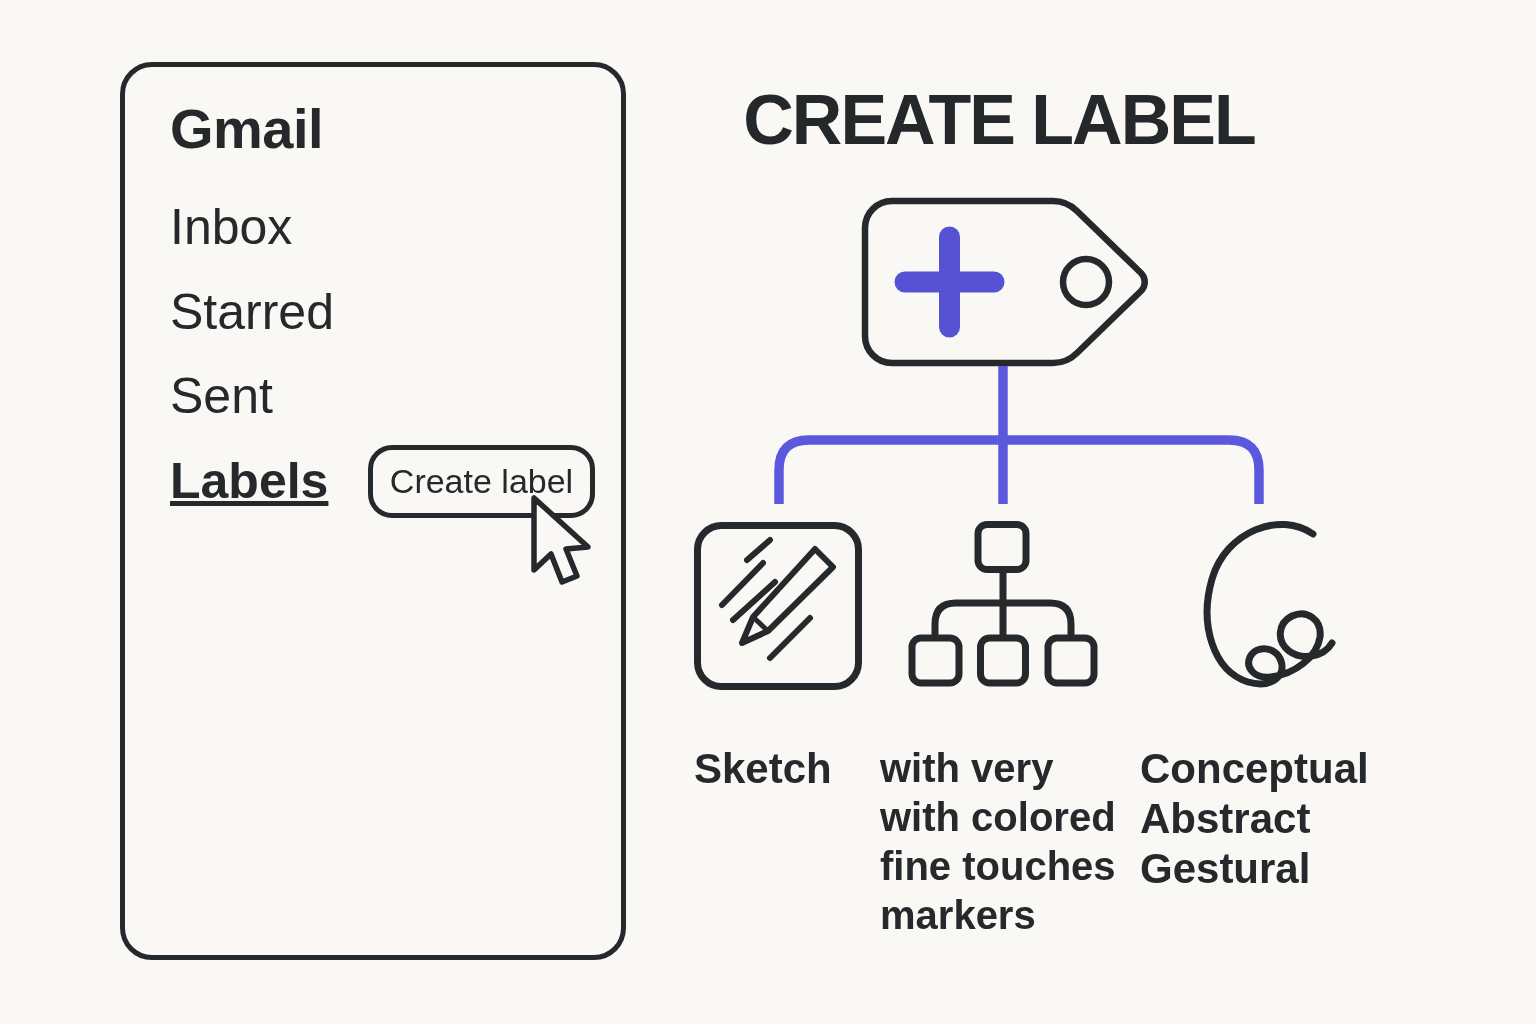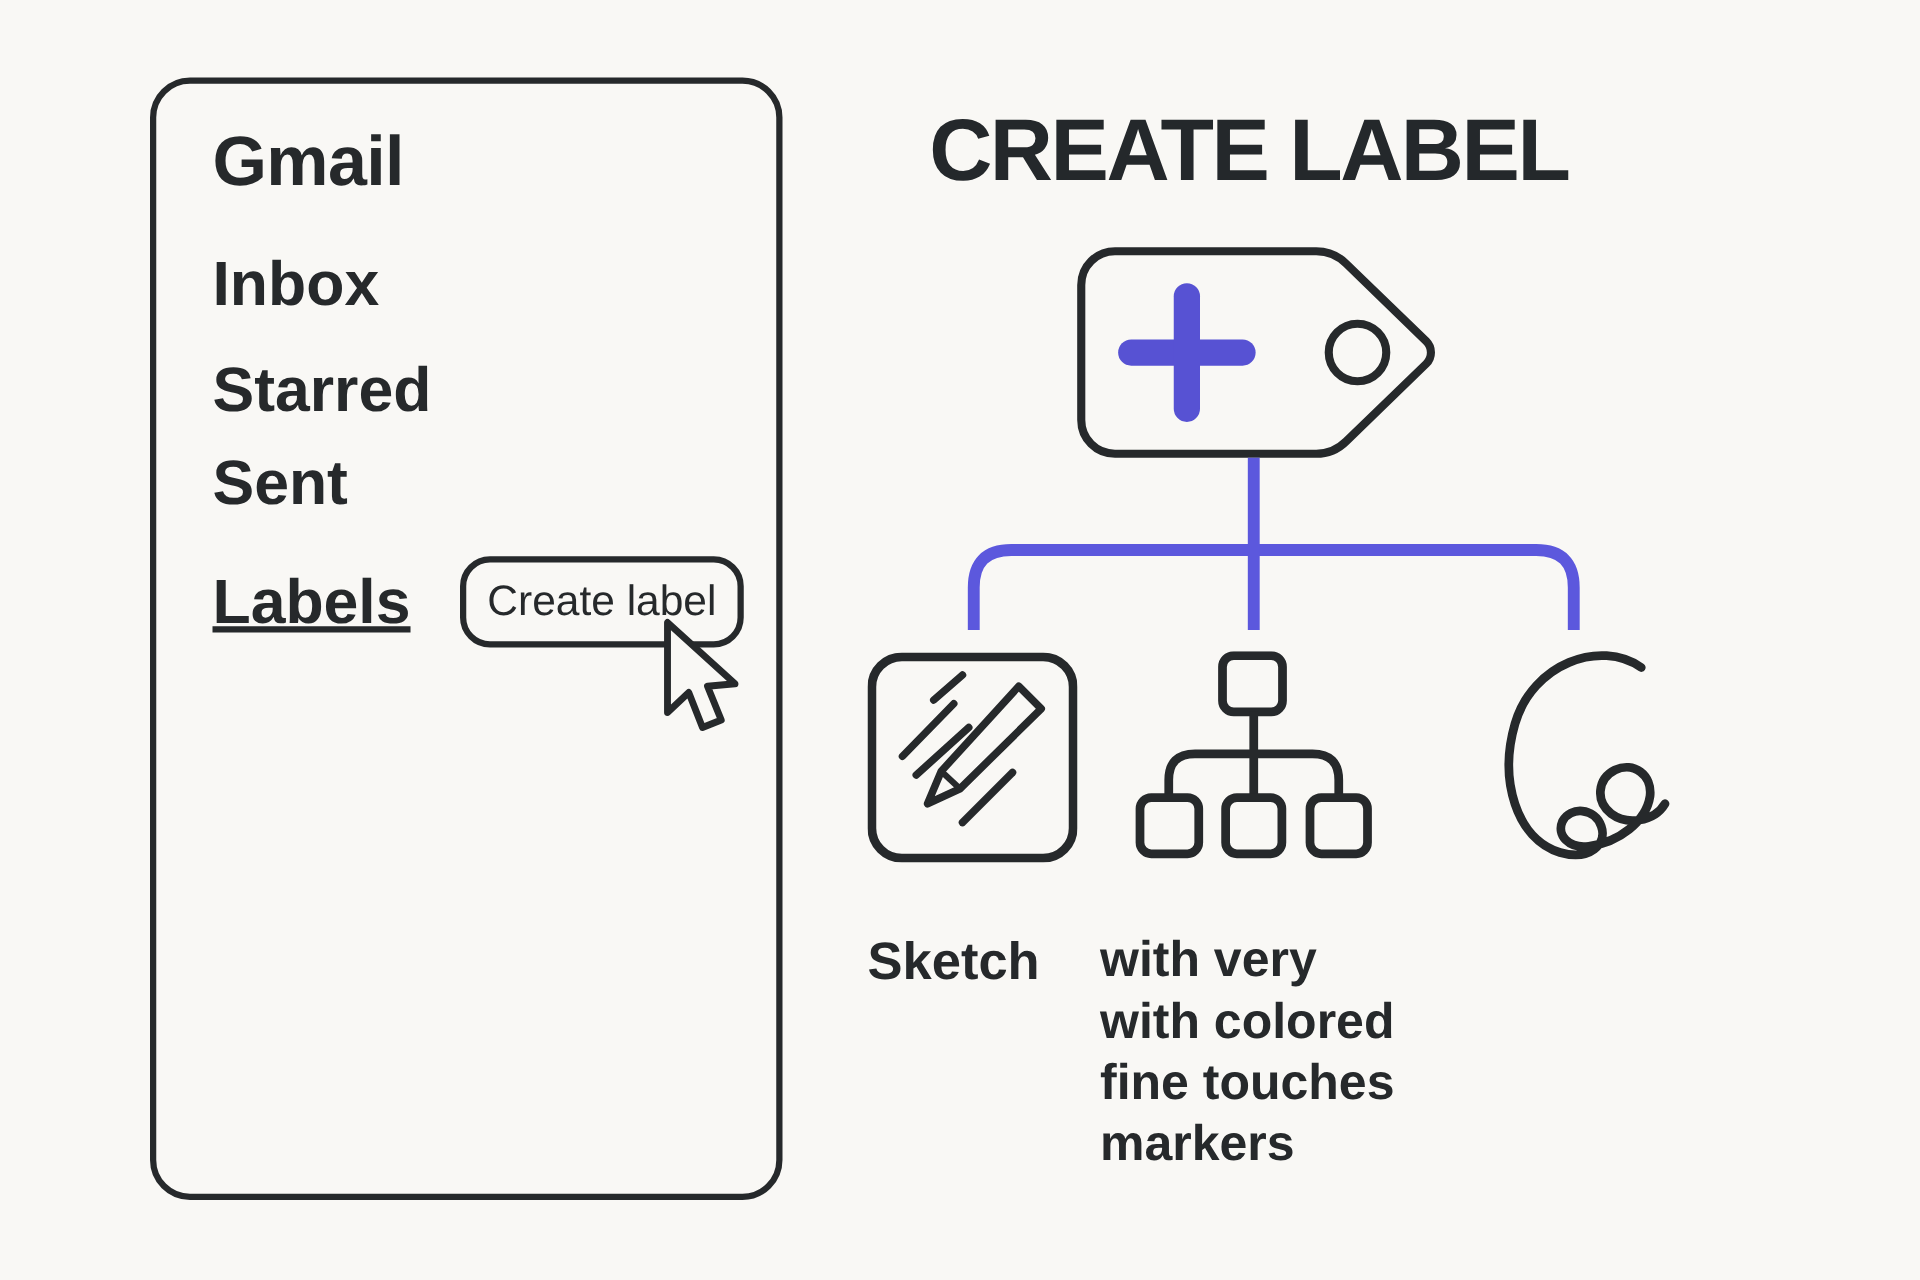--- a/index.html
+++ b/index.html
@@ -13,23 +13,23 @@
   }
   .abs{position:absolute;}
 
   
   .panel{
     left:120px;top:62px;width:496px;height:888px;
     border:5px solid #26292b;border-radius:32px;
   }
   .side-text{left:170px;white-space:nowrap;}
   .app-title{top:96px;font-size:56px;font-weight:700;letter-spacing:-0.5px;}
-  .item{font-size:50px;font-weight:700;}
+  .item{font-size:50px;font-weight:400;}
   .item.bold{font-weight:700;}
-  .it-0{top:198px;} .it-1{top:283px;} .it-2{top:357px;} .it-3{top:452px;text-decoration:underline;}
+  .it-0{top:198px;} .it-1{top:283px;} .it-2{top:367px;} .it-3{top:452px;text-decoration:underline;}
 
   
   .create-btn{
     left:368px;top:445px;width:217px;height:63px;
     border:5px solid #26292b;border-radius:24px;
     display:flex;align-items:center;justify-content:center;
     font-size:34px;font-weight:400;background:#f9f8f5;
   }
   .cursor{left:524px;top:492px;}
 
@@ -138,14 +138,19 @@
     <div class="branch-label">Sketch</div>
   </div>
 
   <div class="abs branch-col bc-1">
     <div class="branch-line">with very</div>
     <div class="branch-line">with colored</div>
     <div class="branch-line">fine touches</div>
     <div class="branch-line">markers</div>
   </div>
 
+  <div class="abs branch-col bc-2">
+    <div class="branch-label">Conceptual</div>
+    <div class="branch-line bold">Abstract</div>
+    <div class="branch-line bold">Gestural</div>
+  </div>
 
 </div>
 
 </body></html>

